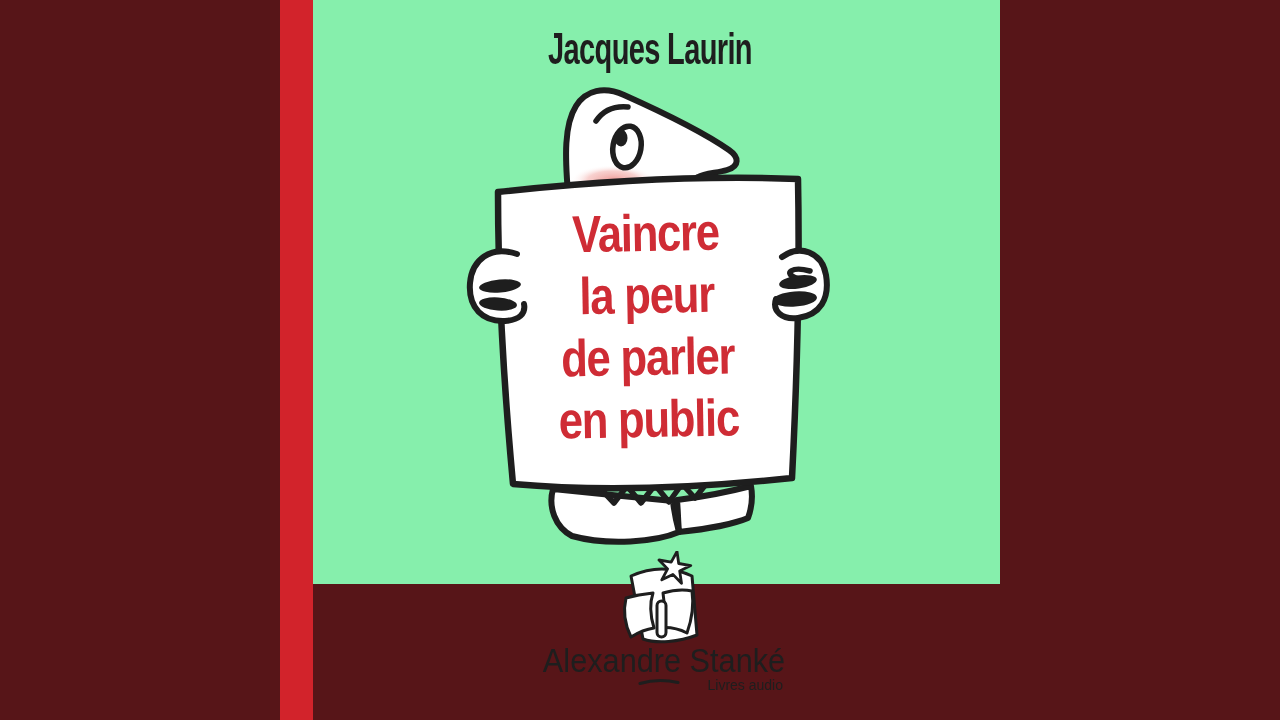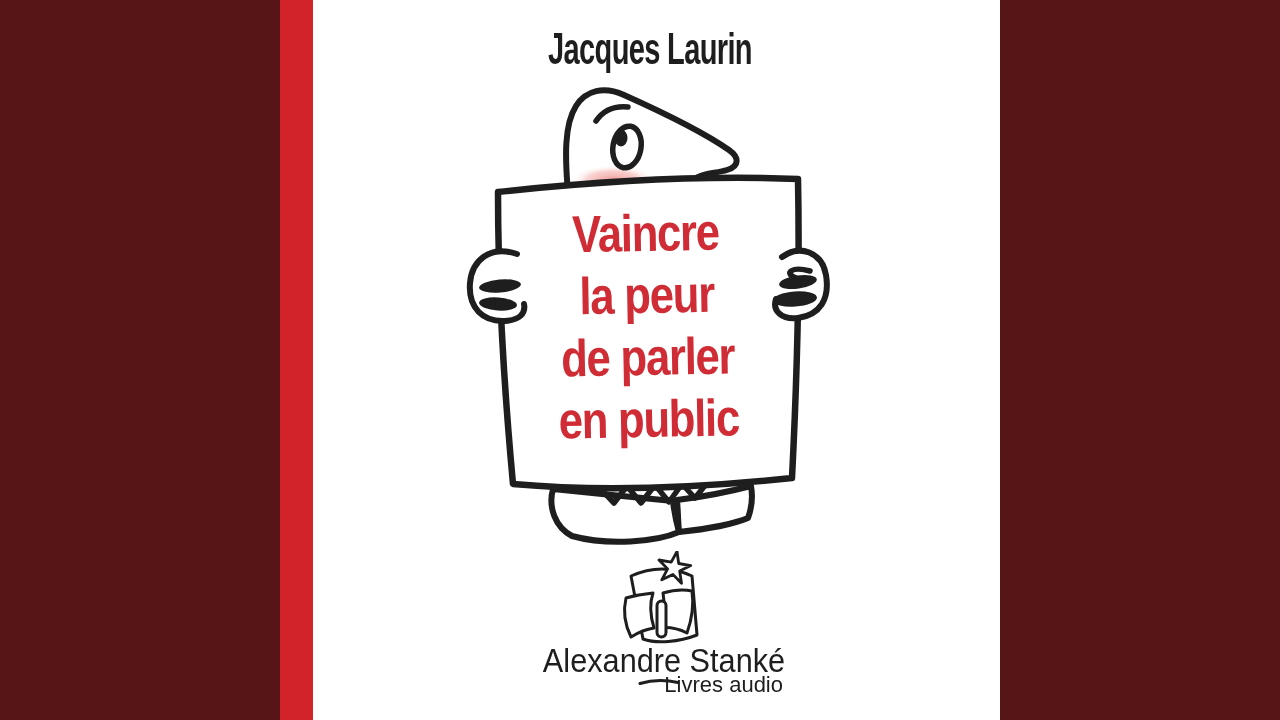--- a/index.html
+++ b/index.html
@@ -1,33 +1,33 @@
 <!DOCTYPE html>
 <html style="--maroon: #571518; --stripe: #d2232b; --titlered: #cf2c35; --ink: #1e1e1e;"><head>
 <meta charset="utf-8">
 <style>
   html,body{margin:0;padding:0;background:#571518;}
   .stage{position:relative;width:1280px;height:720px;overflow:hidden;
          font-family:"Liberation Sans",sans-serif;display:flex;}
   .bar{width:280px;height:720px;background:var(--maroon,#571518);flex:0 0 auto;}
-  .cover{position:relative;width:720px;height:720px;background:#ffffff;flex:0 0 auto;}
+  .cover{position:relative;width:720px;height:584px;background:#86efac;flex:0 0 auto;}
   .stripe{position:absolute;left:0;top:0;width:33px;height:720px;background:var(--stripe,#d2232b);}
   .author{position:absolute;left:370px;top:24px;transform:translateX(-50%) scaleX(0.66);
           white-space:nowrap;font-size:44px;font-weight:bold;letter-spacing:-1px;
           color:var(--ink,#1e1e1e);}
   .illus{position:absolute;left:150px;top:85px;}
   .sign-text{position:absolute;left:365px;top:202px;transform:translateX(-50%) rotate(-1deg) scaleX(0.84);
              transform-origin:center top;text-align:center;font-weight:bold;font-size:52px;
              line-height:62px;letter-spacing:-1.5px;color:var(--titlered,#cf2c35);white-space:nowrap;}
   .logo{position:absolute;left:315px;top:551px;}
   .publisher{position:absolute;left:384px;top:644px;transform:translateX(-50%) scaleX(0.93);
              white-space:nowrap;font-size:33px;line-height:33px;color:var(--ink,#1e1e1e);
              letter-spacing:0px;}
   .underline{position:absolute;left:358px;top:677px;}
-  .tagline{position:absolute;right:217px;top:675px;font-size:22px;line-height:20px;
+  .tagline{position:absolute;right:217px;top:675px;font-size:14px;line-height:20px;
            color:var(--ink,#1e1e1e);white-space:nowrap;}
 </style>
 </head>
 <body>
 
 <div class="stage">
 
   <div class="bar"></div>
 
   <div class="cover">

